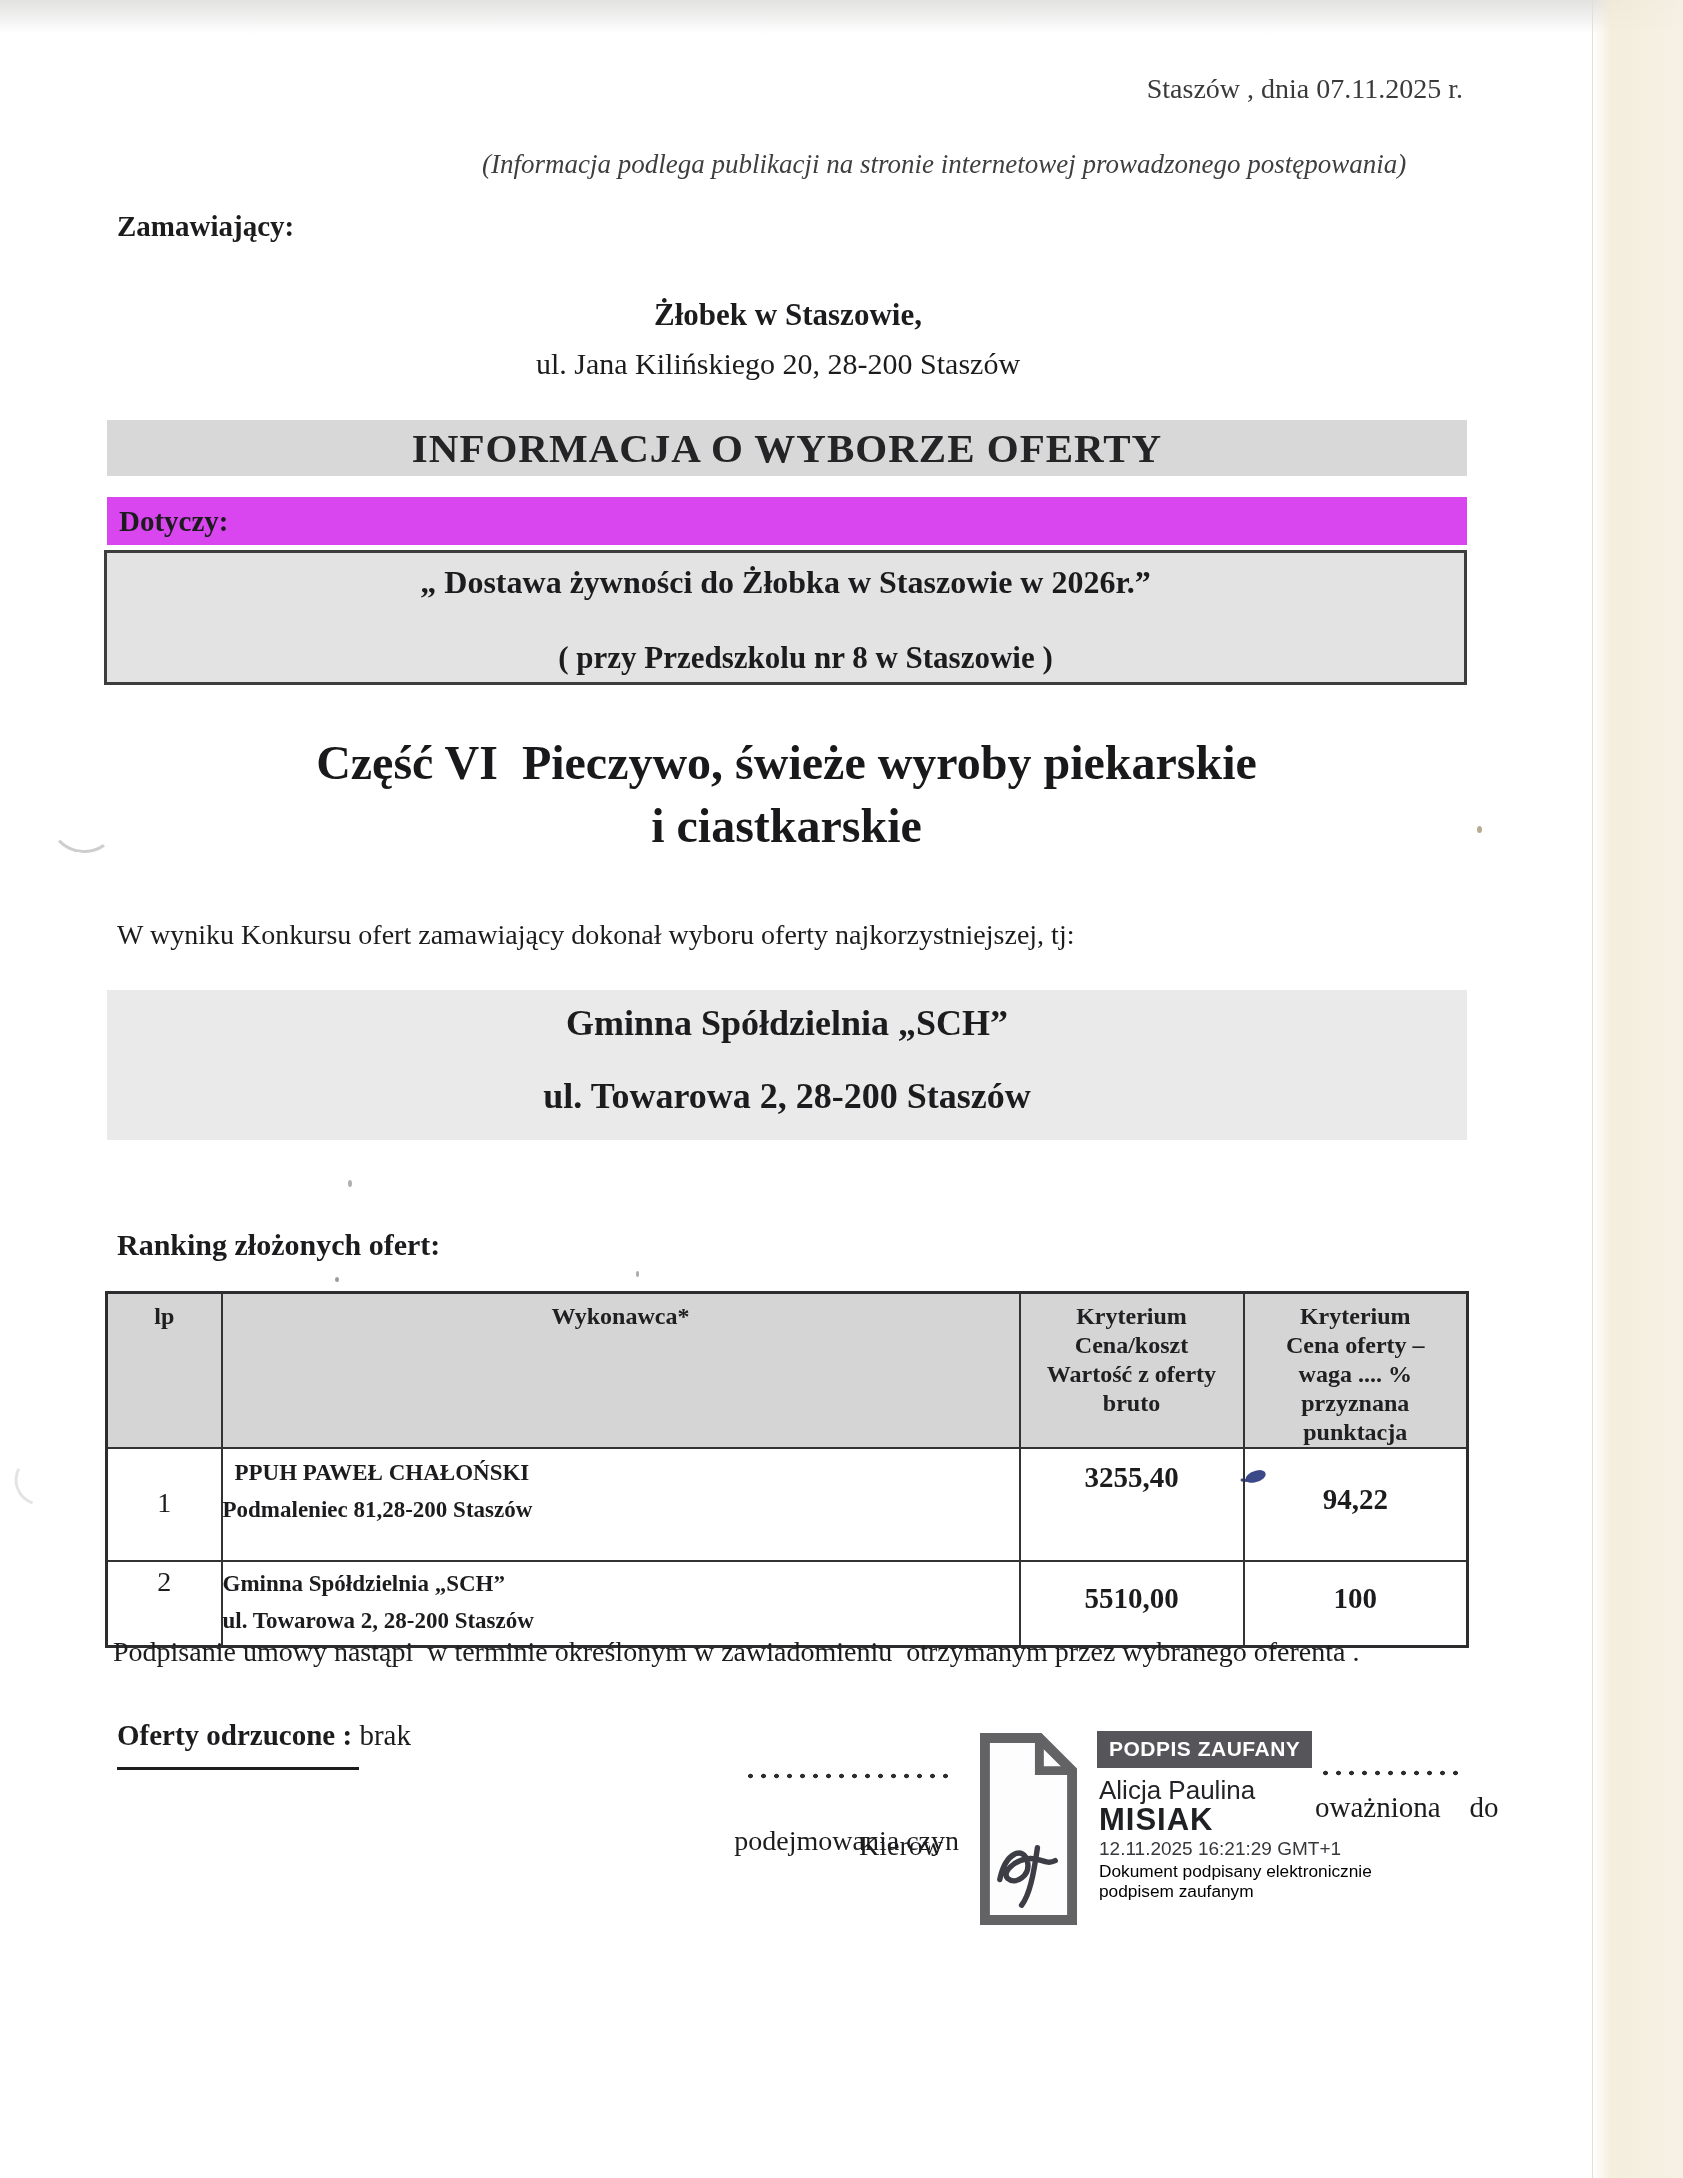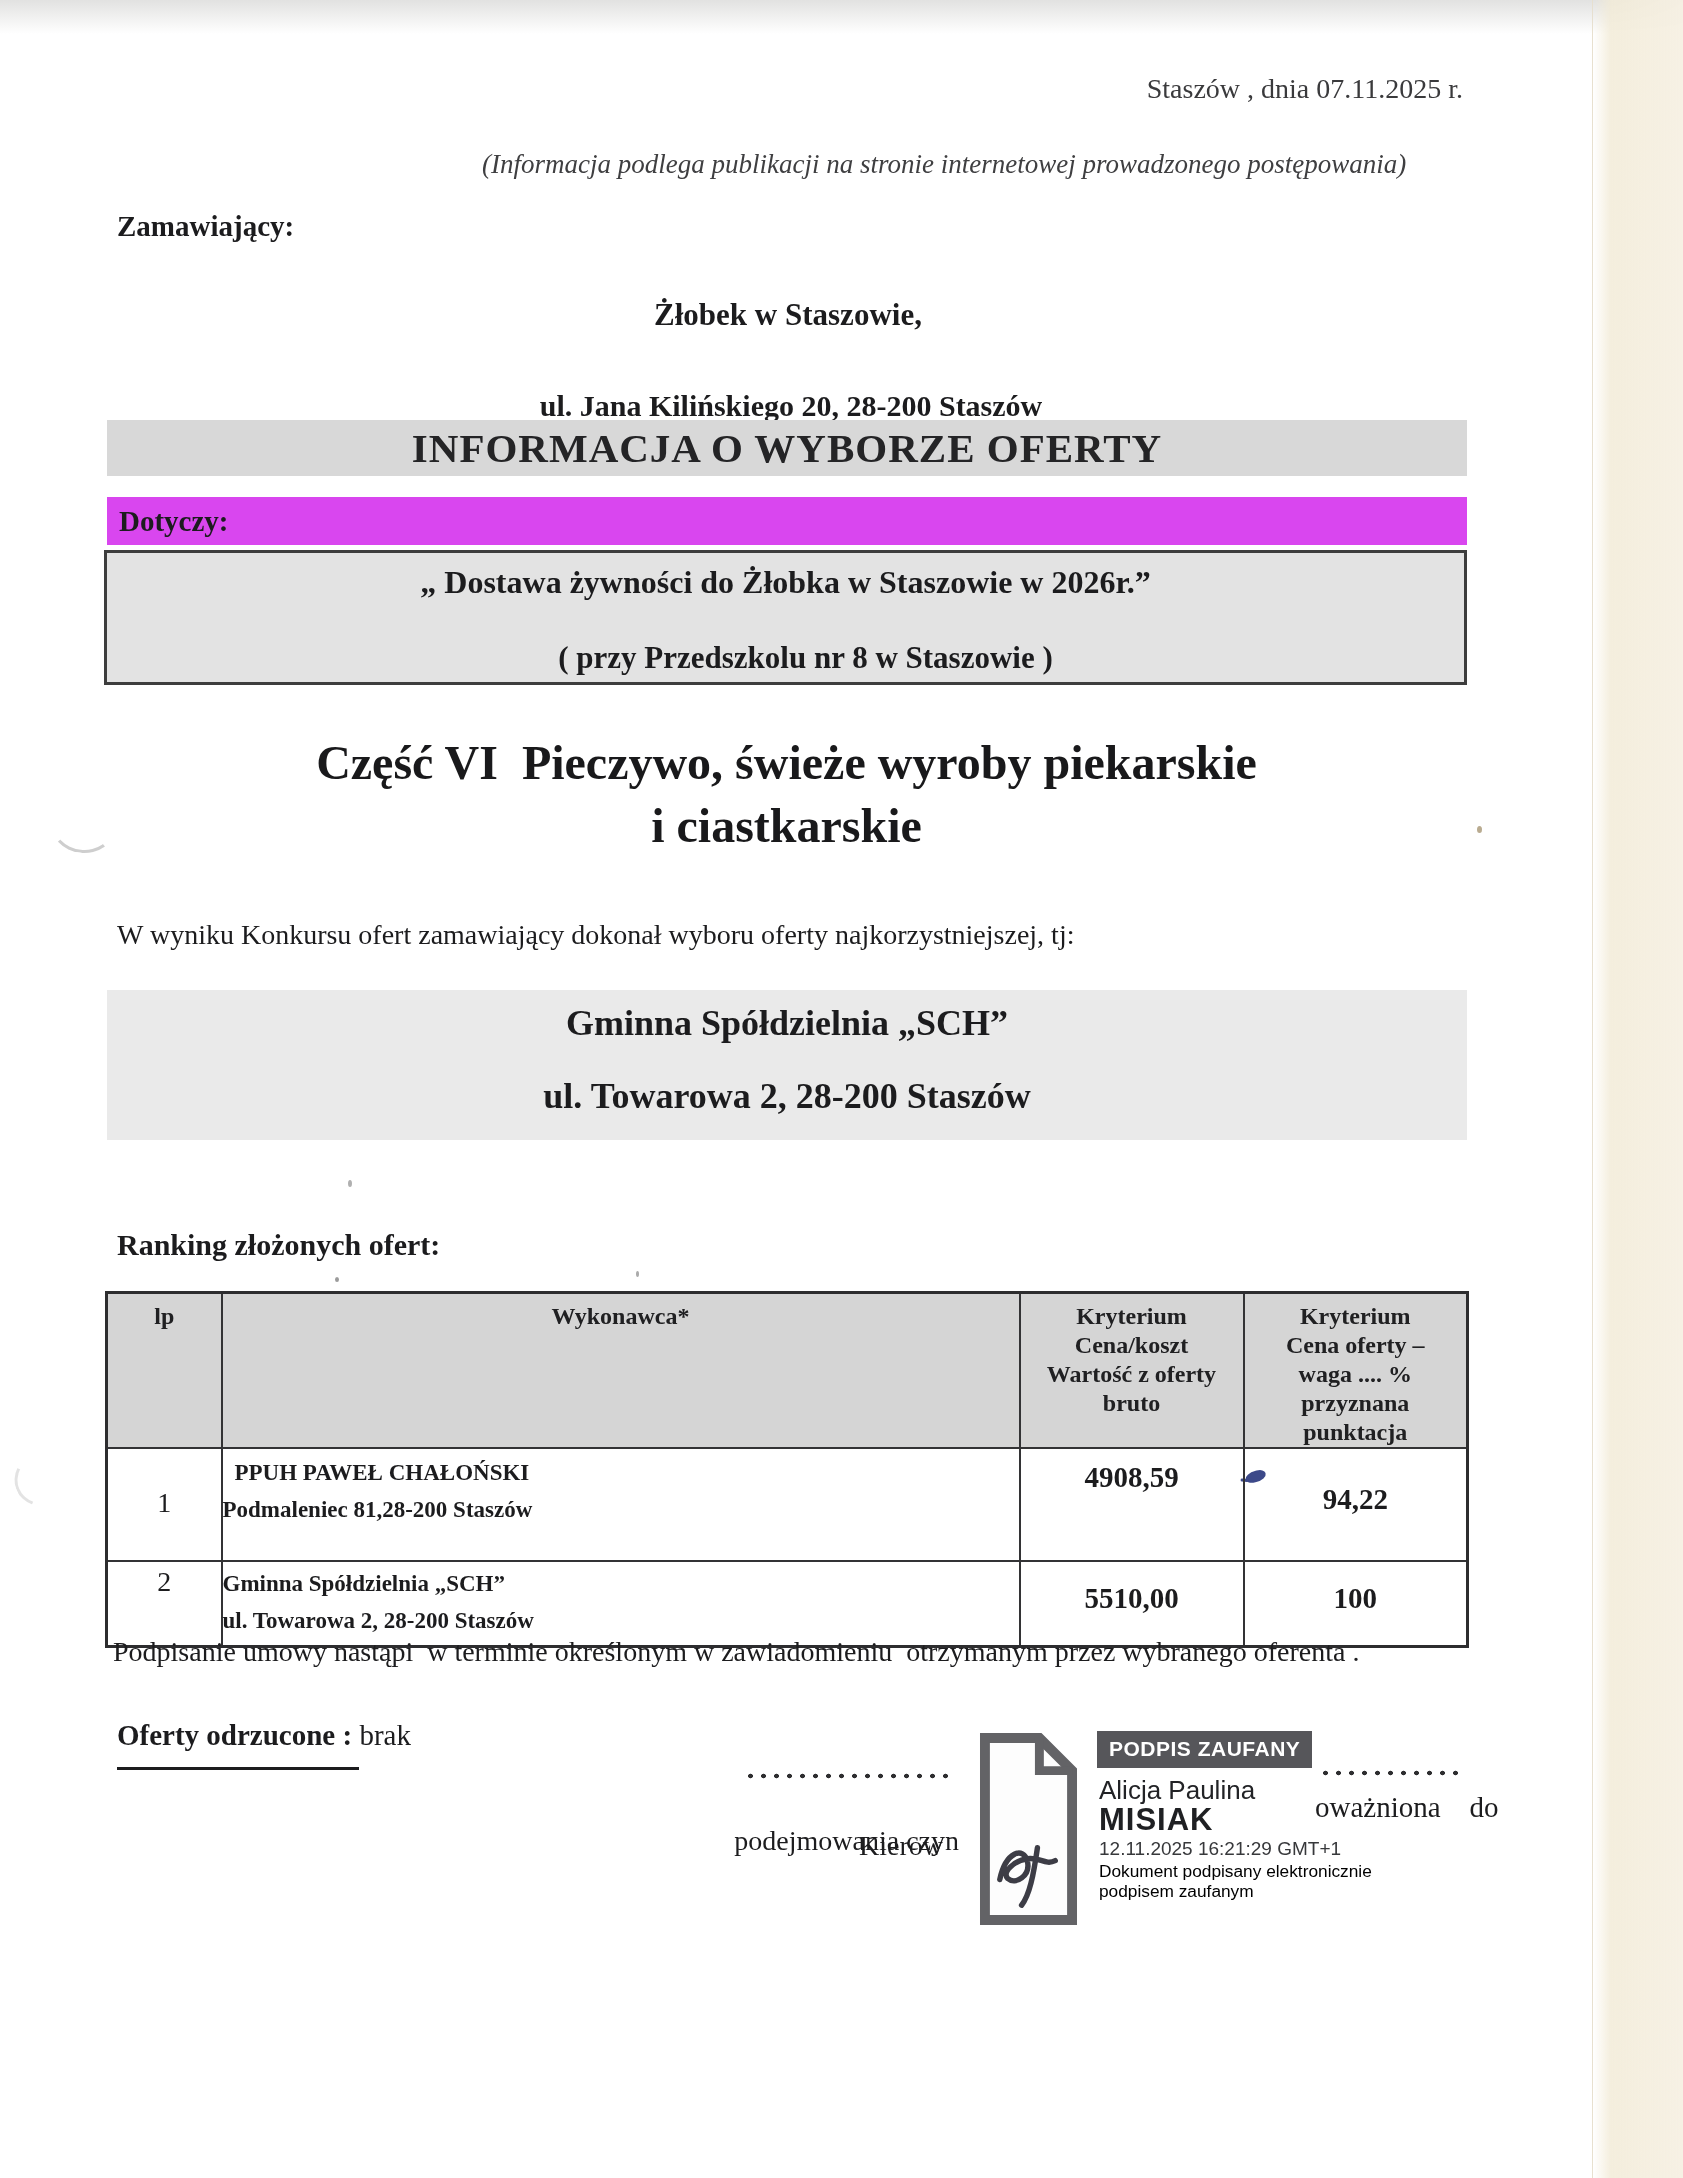--- a/index.html
+++ b/index.html
@@ -30,21 +30,21 @@
   .pen-mark { left:1245px; top:1471px; width:21px; height:11px; background:#223079;
     border-radius:60% 40% 55% 45%; transform:rotate(-14deg); opacity:.88; }
   .pen-mark:after { content:""; position:absolute; left:-5px; top:5px; width:8px; height:3px;
     background:#223079; transform:rotate(18deg); border-radius:2px; }
 
   
   .date-line { left:990px; top:73px; width:473px; text-align:right; font-size:28px; color:#3a3a3c; }
   .pub-note { left:482px; top:149px; font-size:27px; font-style:italic; color:#3f3f41; }
   .orderer-label { left:117px; top:210px; font-size:29px; font-weight:bold; }
   .org-name { left:109px; top:297px; width:1358px; font-size:31px; font-weight:bold; text-align:center; }
-  .org-addr { left:112px; top:347px; width:1358px; font-size:30px; font-weight:bold; text-align:center;margin-top:42px; }
+  .org-addr { left:99px; top:347px; width:1358px; font-size:30px; font-weight:normal; text-align:center; }
 
   .bar-title { left:107px; top:420px; width:1360px; height:56px; background:#d8d8d8;
     font-size:41px; font-weight:bold; letter-spacing:1px; text-align:center; line-height:56px; color:#242426; }
   .bar-dotyczy { left:107px; top:497px; width:1360px; height:48px; background:#d946ef;
     font-size:29px; font-weight:bold; line-height:48px; padding-left:12px; box-sizing:border-box; }
 
   .concern-box { left:104px; top:550px; width:1363px; height:135px; background:#e3e3e3;
     border:3px solid #3d3d3d; box-sizing:border-box; }
   .concern1 { left:104px; top:564px; width:1363px; text-align:center; font-size:32px; font-weight:bold; }
   .concern2 { left:104px; top:640px; width:1403px; text-align:center; font-size:31px; font-weight:bold; }
@@ -177,21 +177,21 @@
         <span>przyznana</span>
         <span>punktacja</span>
       </th>
     </tr>
     <tr class="row1">
       <td class="lp">1</td>
       <td class="who">
         <span class="nm">PPUH PAWEŁ CHAŁOŃSKI</span>
         <span>Podmaleniec 81,28-200 Staszów</span>
       </td>
-      <td class="num price">4908,59</td>
+      <td class="num price">3255,40</td>
       <td class="num pts">94,22</td>
     </tr>
     <tr class="row2">
       <td class="lp">2</td>
       <td class="who">
         <span>Gminna Spółdzielnia „SCH”</span>
         <span>ul. Towarowa 2, 28-200 Staszów</span>
       </td>
       <td class="num">5510,00</td>
       <td class="num">100</td>

